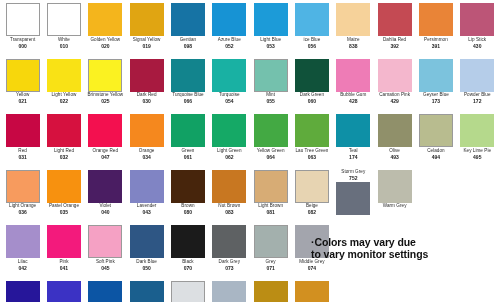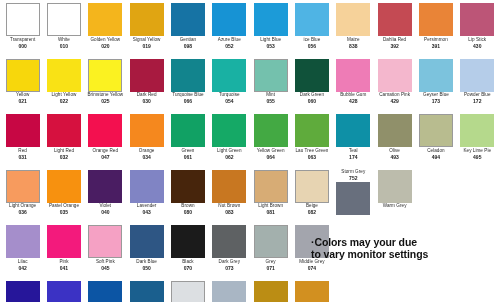--- a/index.html
+++ b/index.html
@@ -558,15 +558,15 @@
       <div class="swatch-cell empty">
         <div class="chip"></div>
       </div>
       <div class="swatch-cell empty">
         <div class="chip"></div>
       </div>
     </div>
   </div>
 
 <div class="note">
-  <span>·Colors may your due</span>
+  <span>·Colors may vary due</span>
   <span>to vary monitor settings</span>
 </div>
 
 </body></html>

